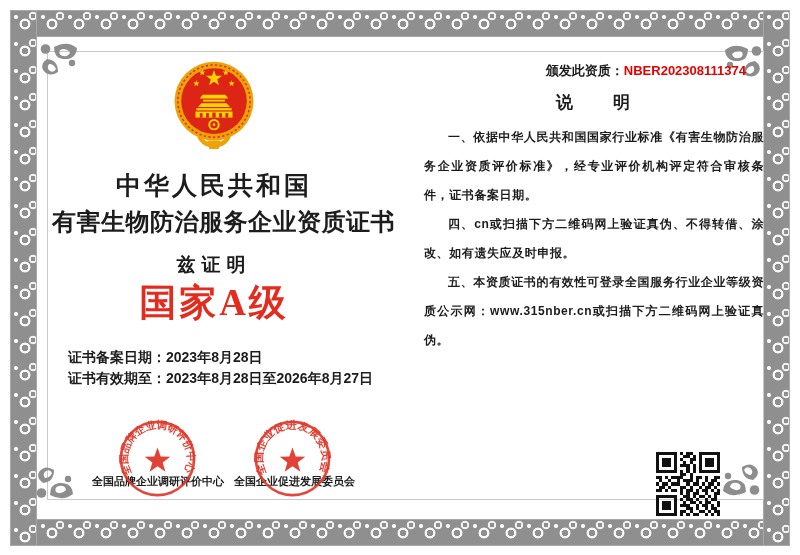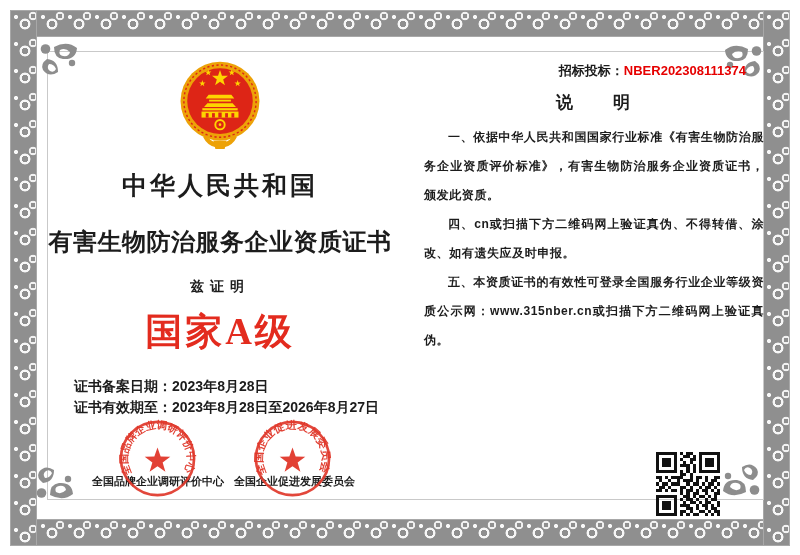--- a/index.html
+++ b/index.html
@@ -23,28 +23,28 @@
   .inner-frame { position:absolute; left:47px; top:51px; width:717px; height:449px;
     border:1px solid #c9c9c9; }
 
   .corner { position:absolute; width:44px; height:44px; }
   .corner.tl { left:40px;  top:42px; }
   .corner.tr { left:718px; top:44px; transform:scaleX(-1); }
   .corner.bl { left:36px;  top:456px; transform:scaleY(-1); }
   .corner.br { left:716px; top:453px; transform:scale(-1,-1); }
 
   
-  .left-col { position:absolute; left:39px; top:50px; width:362px; text-align:center; color:#1c1c1c; }
+  .left-col { position:absolute; left:33px; top:50px; width:362px; text-align:center; color:#1c1c1c; }
   .emblem { width:84px; height:98px; margin-top:8px; }
   .title1 { font-size:25px; font-weight:bold; letter-spacing:3px; margin-top:9px; }
-  .title2 { font-size:24px; font-weight:bold; letter-spacing:0.5px; margin-top:24px; }
-  .intro  { font-size:14px; font-weight:bold; letter-spacing:6px; margin-top:20px; }
+  .title2 { font-size:24px; font-weight:bold; letter-spacing:0.5px; margin-top:4px;text-align:right; }
+  .intro  { font-size:19px; font-weight:bold; letter-spacing:6px; margin-top:14px; }
   .company{ font-size:20px; font-weight:600; letter-spacing:0.5px; margin-top:15px; }
   .grade  { font-family:"Liberation Serif","DejaVu Serif",serif; font-size:37px; font-weight:bold;
-            color:#e32b1e; letter-spacing:3px; margin-top:11px; }
+            color:#e32b1e; letter-spacing:3px; }
   .dates  { text-align:left; margin:19px 0 8px 35px; font-size:14px; font-weight:bold; line-height:21px; }
 
   
   .seal { position:absolute; width:79px; height:79px; }
   .seal.s1 { left:118px; top:419px; }
   .seal.s2 { left:253px; top:419px; }
   .seal-label { position:absolute; top:474px; font-size:11px; font-weight:bold; color:#1d1d1d; white-space:nowrap; }
   .seal-label.l1 { left:92px; }
   .seal-label.l2 { left:234px; }
 
@@ -172,25 +172,25 @@
       </defs>
     <circle cx="50" cy="50" r="46.3" fill="none" stroke="#e0372a" stroke-width="3.4" opacity="0.92"></circle>
     <text font-size="13" font-weight="bold" fill="#e0372a" opacity="0.95">
       <textPath href="#sealArcB" textLength="156" lengthAdjust="spacingAndGlyphs">全国企业促进发展委员会</textPath>
     </text>
     <polygon points="50,36 54,47.5 66.2,47.7 56.5,55.1 60,66.8 50,59.8 40,66.8 43.5,55.1 33.8,47.7 46,47.5" fill="#e0372a" opacity="0.95"></polygon>
   </svg>
 
   <div class="right-col">
     <div class="cert-no">
-      <span>招标投标：</span><span class="num">NBER202308111374</span>
+      <span>颁发此资质：</span><span class="num">NBER202308111374</span>
     </div>
     <div class="notes-heading">说　　明</div>
     <div class="notes">
-      <p>一、依据中华人民共和国国家行业标准《有害生物防治服务企业资质评价标准》，有害生物防治服务企业资质证书，颁发此资质。</p>
+      <p>一、依据中华人民共和国国家行业标准《有害生物防治服务企业资质评价标准》，经专业评价机构评定符合审核条件，证书备案日期。</p>
       <p>四、cn或扫描下方二维码网上验证真伪、不得转借、涂改、如有遗失应及时申报。</p>
       <p>五、本资质证书的有效性可登录全国服务行业企业等级资质公示网：www.315nber.cn或扫描下方二维码网上验证真伪。</p>
     </div>
   </div>
 
   <svg class="qr" viewBox="0 0 21 21" shape-rendering="crispEdges">
       <rect x="0" y="0" width="1" height="1"></rect>
       <rect x="1" y="0" width="1" height="1"></rect>
       <rect x="2" y="0" width="1" height="1"></rect>
       <rect x="3" y="0" width="1" height="1"></rect>

